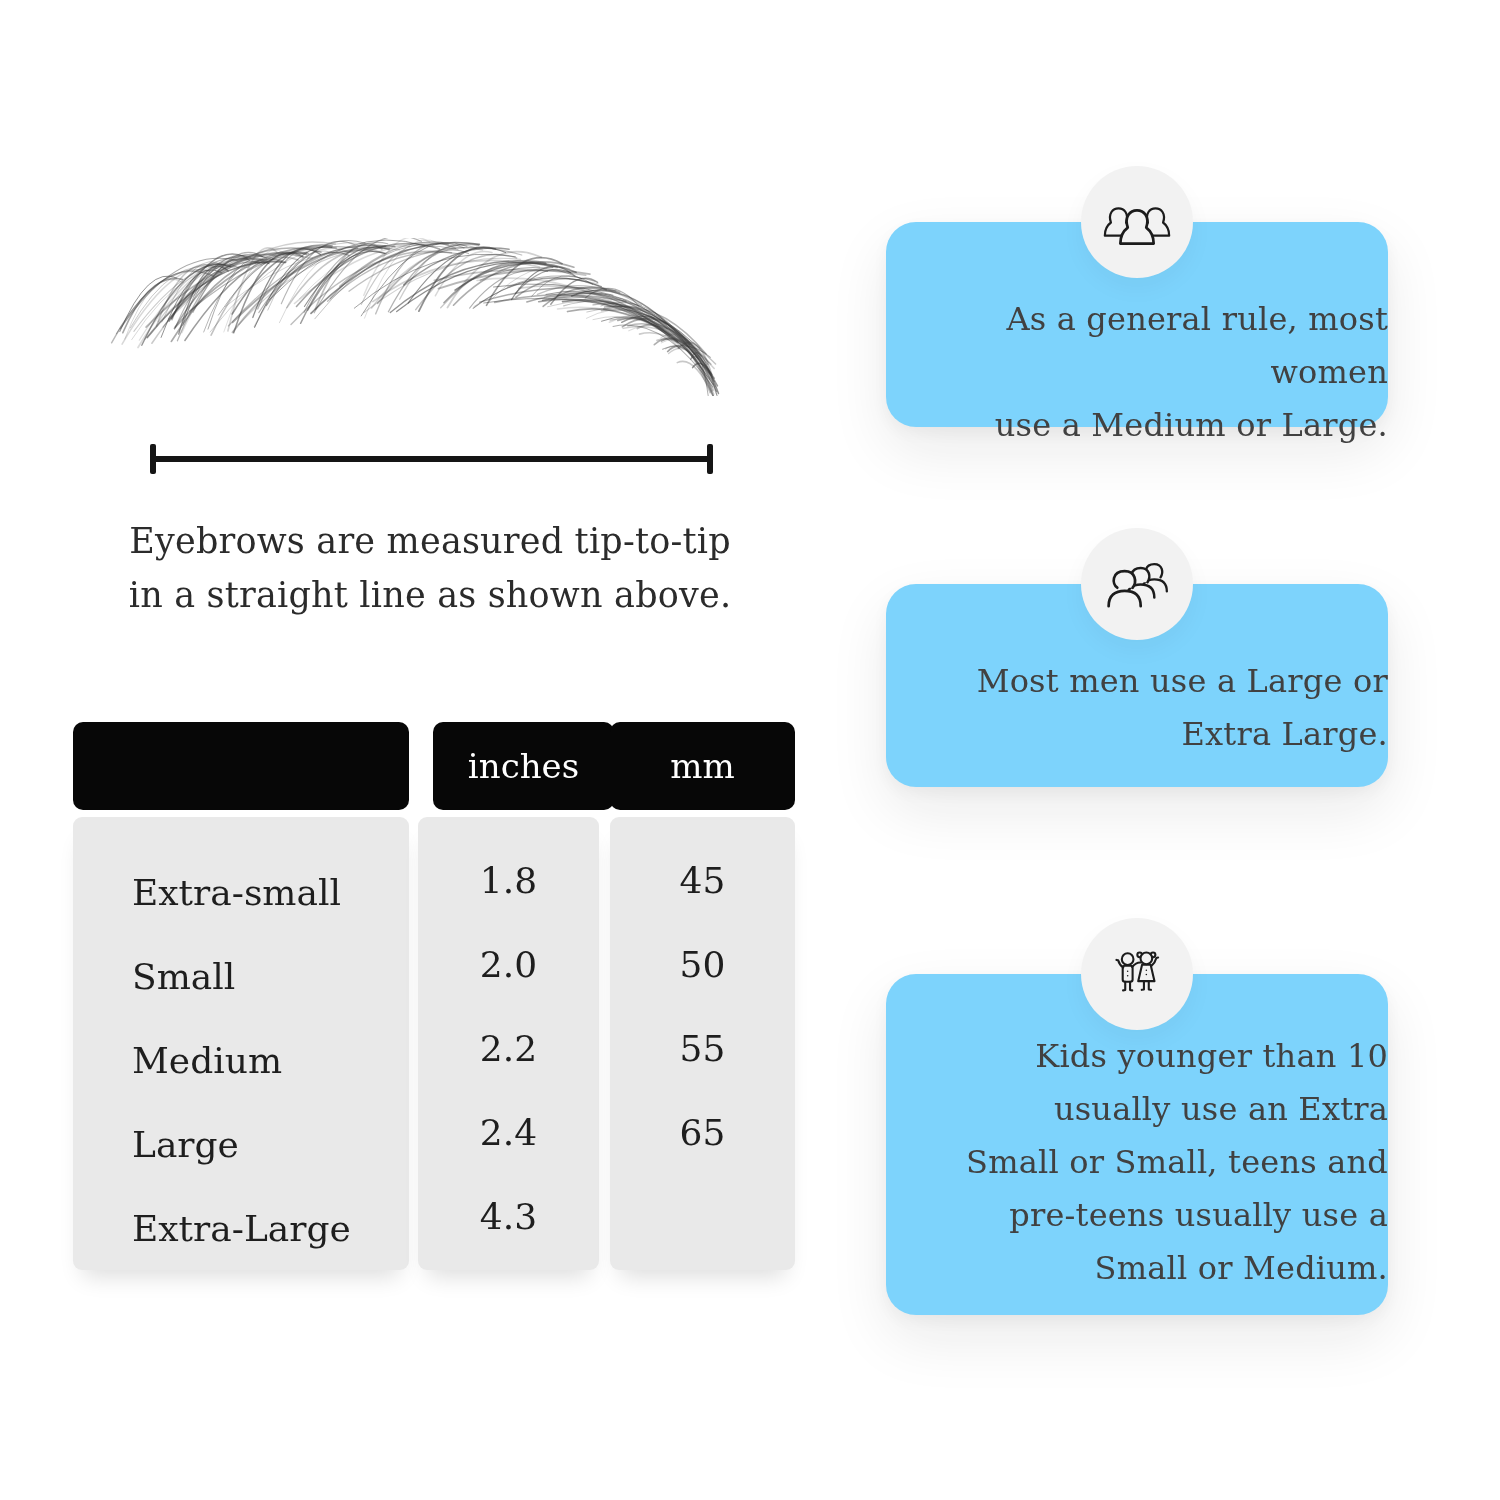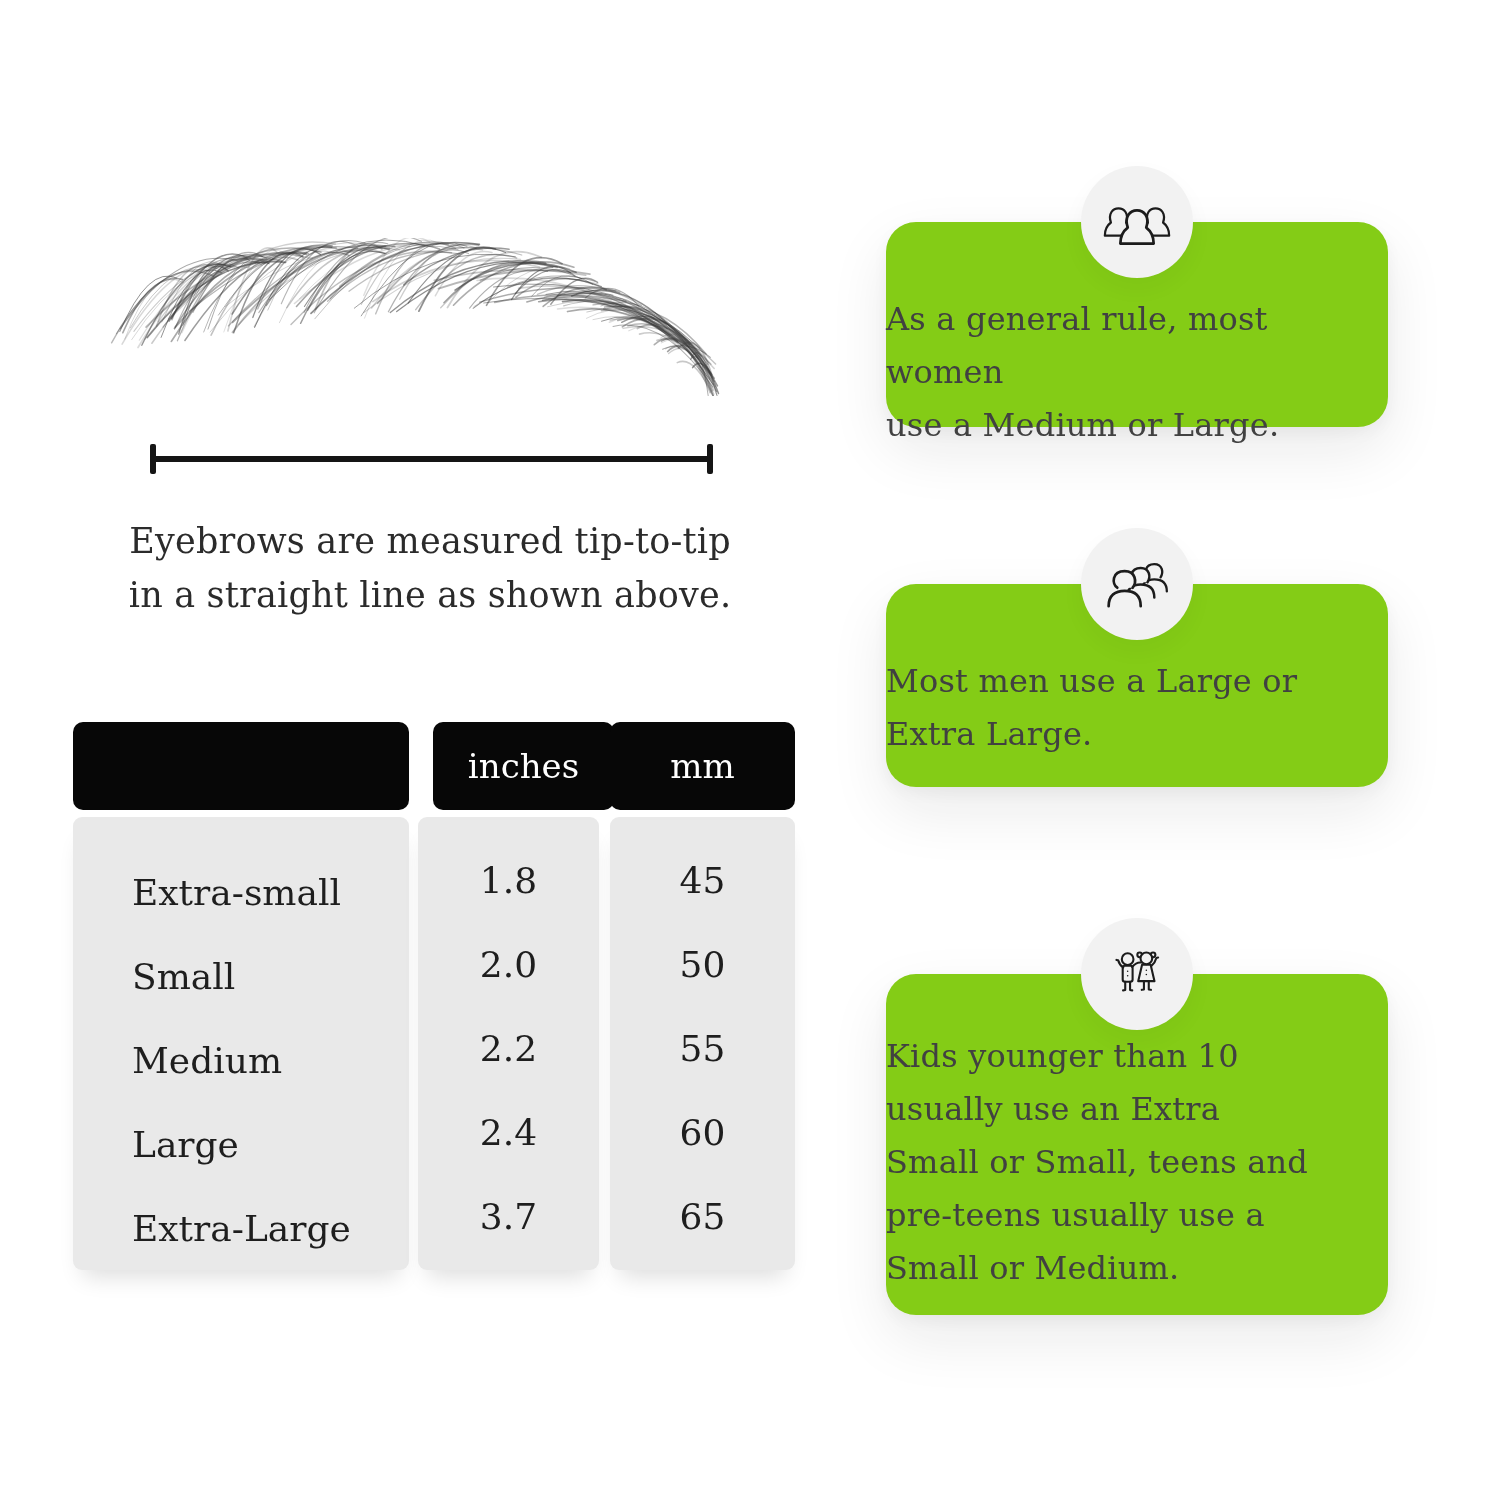--- a/index.html
+++ b/index.html
@@ -28,23 +28,23 @@
         box-shadow:0 16px 22px -10px rgba(0,0,0,.14);
         display:flex;flex-direction:column;padding-top:21px;box-sizing:border-box;}
   .tcol.c1{left:73px;width:336px;justify-content:flex-end;}
   .tcol.c2{left:418px;width:181px;}
   .tcol.c3{left:610px;width:185px;}
   .trow{height:84px;display:flex;align-items:center;font-size:36px;color:#1e1e1e;}
   .tcol.c1 .trow{padding-left:59px;}
   .tcol.c2 .trow,.tcol.c3 .trow{justify-content:center;}
   
   .card{
-    position:absolute;left:886px;width:502px;background:#84cc16;border-radius:30px;
+    position:absolute;left:886px;width:502px;background:#7dd3fc;border-radius:30px;
     box-shadow:0 24px 60px rgba(20,20,20,.085),0 6px 16px rgba(20,20,20,.045);
-    box-sizing:border-box;text-align:left;
+    box-sizing:border-box;text-align:right;
   }
   .card .badge{
     position:absolute;left:50%;top:0;transform:translate(-50%,-50%);
     width:112px;height:112px;border-radius:50%;background:#f2f2f2;
     display:flex;align-items:center;justify-content:center;
     box-shadow:0 10px 24px rgba(20,20,20,.04);
   }
   .card .txt{font-size:32px;line-height:53px;color:#414141;letter-spacing:.2px;}
   .card.card1{top:222px;height:205px;}
   .card.card1 .txt{padding-top:71px;}
@@ -259,27 +259,26 @@
     <div class="trow">Small</div>
     <div class="trow">Medium</div>
     <div class="trow">Large</div>
     <div class="trow">Extra-Large</div>
   </div>
   <div class="tcol c2">
     <div class="trow">1.8</div>
     <div class="trow">2.0</div>
     <div class="trow">2.2</div>
     <div class="trow">2.4</div>
-    <div class="trow">3.7</div>
+    <div class="trow">4.3</div>
   </div>
   <div class="tcol c3">
     <div class="trow">45</div>
     <div class="trow">50</div>
     <div class="trow">55</div>
-    <div class="trow">60</div>
     <div class="trow">65</div>
   </div>
 
   <div class="card card1">
     <div class="badge">
       <span>
         <svg width="74" height="56" viewBox="0 0 60 44" fill="none" stroke="#1c1c1c" stroke-width="2.2" stroke-linejoin="round" stroke-linecap="round">
           <path d="M -7.5 0.5 C -10.5 -8.5 -5.5 -13.5 0 -13.5 C 5.5 -13.5 10.5 -8.5 7.5 0.5 C 11.5 3.5 13.5 8 13.5 13.5 L -13.5 13.5 C -13.5 8 -11.5 3.5 -7.5 0.5 Z" transform="translate(15,22) scale(0.82)"></path>
           <path d="M -7.5 0.5 C -10.5 -8.5 -5.5 -13.5 0 -13.5 C 5.5 -13.5 10.5 -8.5 7.5 0.5 C 11.5 3.5 13.5 8 13.5 13.5 L -13.5 13.5 C -13.5 8 -11.5 3.5 -7.5 0.5 Z" transform="translate(45,22) scale(0.82)"></path>
           <path d="M -7.5 0.5 C -10.5 -8.5 -5.5 -13.5 0 -13.5 C 5.5 -13.5 10.5 -8.5 7.5 0.5 C 11.5 3.5 13.5 8 13.5 13.5 L -13.5 13.5 C -13.5 8 -11.5 3.5 -7.5 0.5 Z" transform="translate(30,26)" fill="#f2f2f2"></path>

